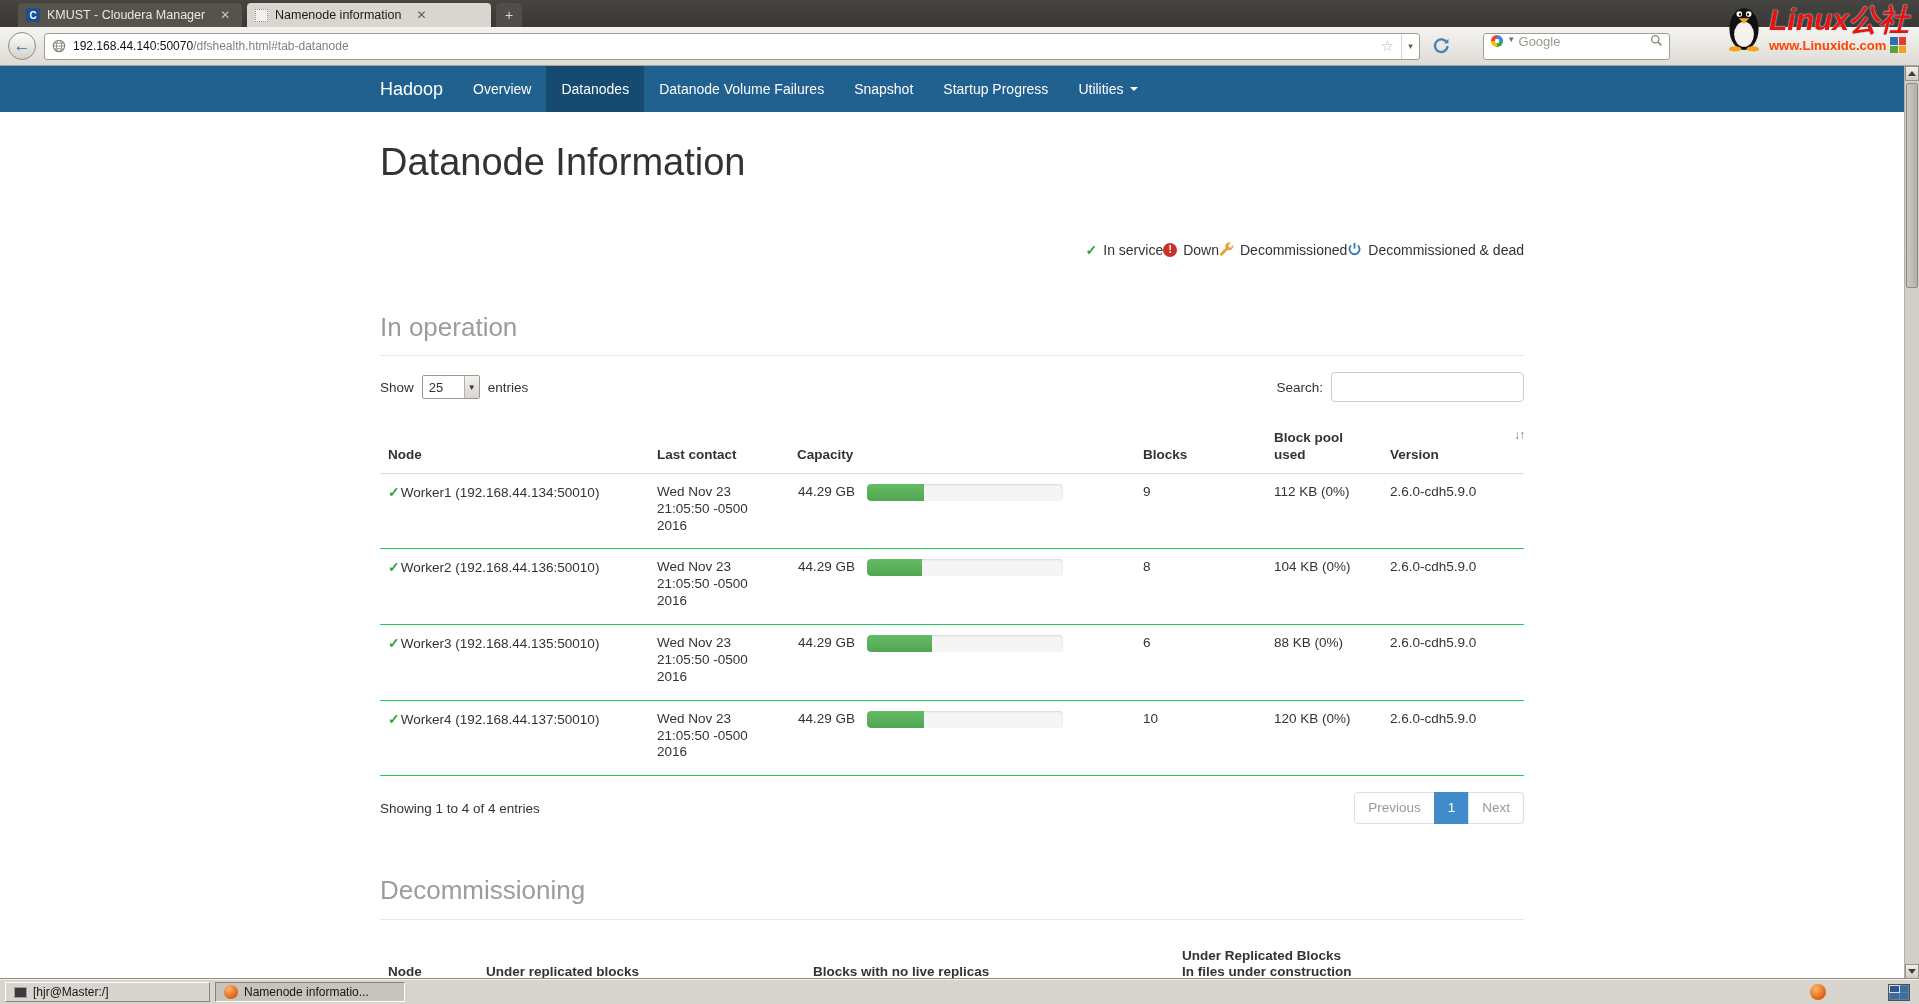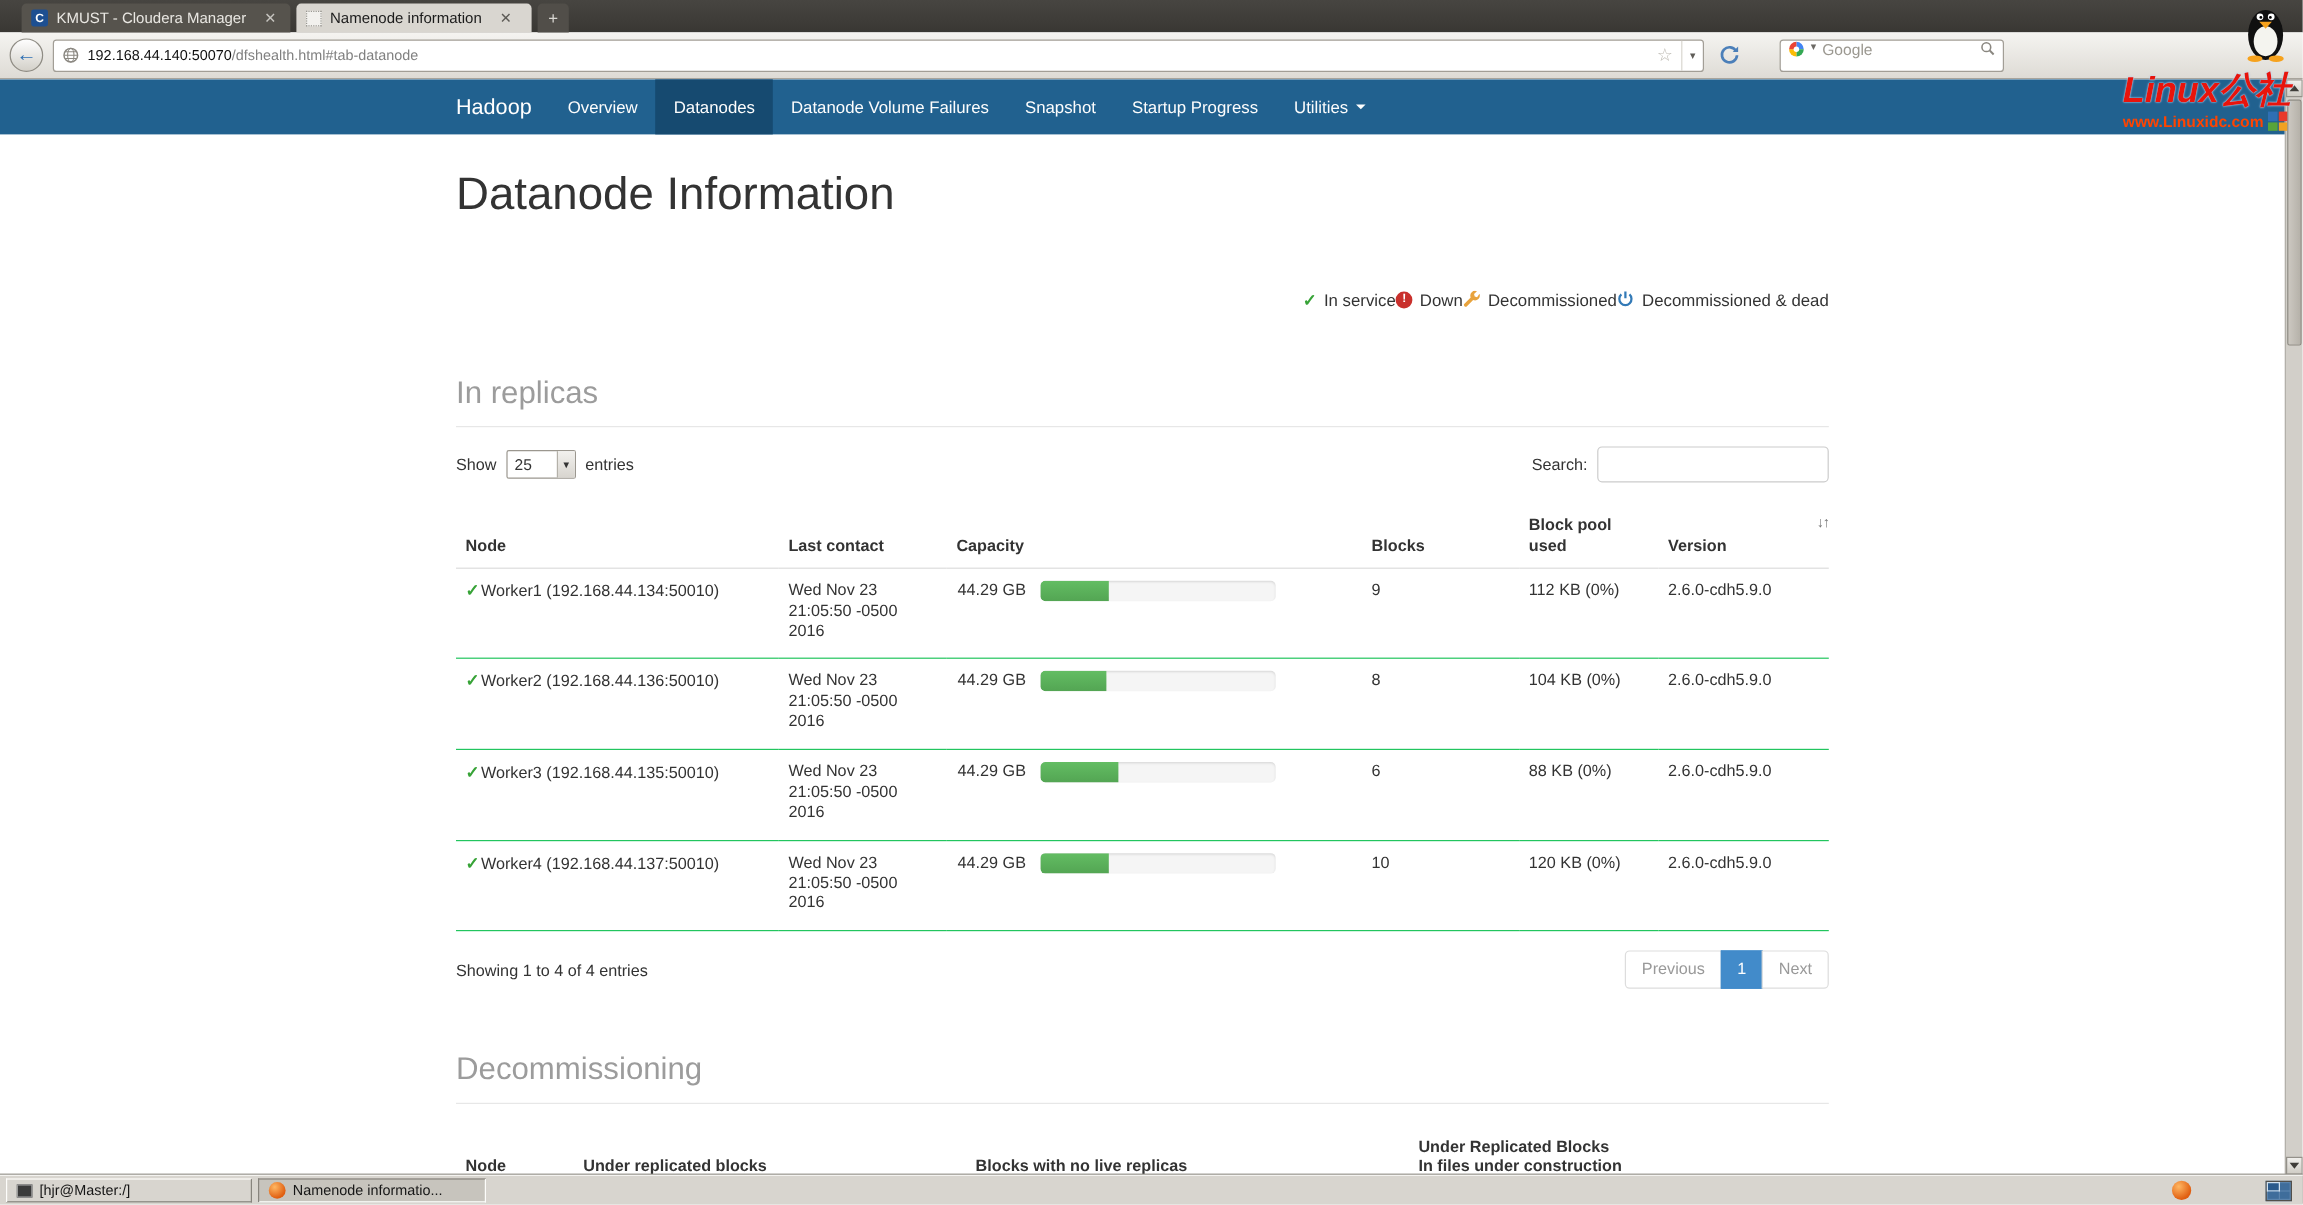--- a/index.html
+++ b/index.html
@@ -70,21 +70,21 @@
   .searchbox {
     width:187px; height:27px; background:#fff; border:1px solid #a29e96; border-radius:3px;
     display:flex; padding:0 6px; gap:5px; flex:none; margin-left:21px;
   }
   .search-caret { color:#6b6964; font-size:9px; }
   .search-caret::before { content:"\25BE"; }
   .search-placeholder { flex:1; color:#9b9890; font-size:13px; }
   .mag-icon { display:flex; }
 
   
-  .watermark { position:absolute; top:2px; right:10px; display:flex; gap:4px; z-index:50; align-items:flex-end;flex-direction:column; }
+  .watermark { position:absolute; top:2px; right:10px; display:flex; gap:4px; z-index:50; align-items:center; }
   .wm-text { display:flex; flex-direction:column; align-items:flex-start; }
   .wm-title { font-size:30px; font-weight:bold; color:#e8140c; line-height:1; text-shadow:0 0 2px #9cc3ea, 0 0 1px #fff; font-style:italic; }
   .wm-sub-row { display:flex; align-items:center; gap:4px; margin-top:2px; }
   .wm-site { font-size:13px; font-weight:bold; color:#ff4400; }
   .wm-grid { width:16px; height:16px; display:grid; grid-template-columns:1fr 1fr; grid-template-rows:1fr 1fr; gap:1px; }
   .wm-grid i:nth-child(1){background:#2f6fb4;} .wm-grid i:nth-child(2){background:#e8392b;}
   .wm-grid i:nth-child(3){background:#58a43a;} .wm-grid i:nth-child(4){background:#f1a122;}
 
   
   .viewport { position:relative; height:913px; background:#fff; overflow:hidden; }
@@ -202,21 +202,21 @@
 </style>
 </head>
 <body>
 
 <div class="tabbar">
   <div class="tab inactive" style="width:224px">
     <span class="favicon-cloudera">C</span>
     <span class="tab-label">KMUST - Cloudera Manager</span>
     <span class="tab-close">✕</span>
   </div>
-  <div class="tab active" style="width:196px">
+  <div class="tab active" style="width:244px">
     <span class="favicon-page"></span>
     <span class="tab-label">Namenode information</span>
     <span class="tab-close">✕</span>
   </div>
   <div class="newtab-btn">+</div>
 </div>
 
 <div class="toolbar">
   <div class="back-btn"></div>
   <div class="urlbar">
@@ -328,21 +328,21 @@
           <span style="display:flex">
             <svg width="15" height="15" viewBox="0 0 16 16">
                 <path d="M8 1v6" stroke="#337ab7" stroke-width="2" fill="none"></path>
                 <path d="M4.4 3.6a5.4 5.4 0 1 0 7.2 0" stroke="#337ab7" stroke-width="2" fill="none"></path>
               </svg>
           </span>
           <span>Decommissioned &amp; dead</span>
         </span>
       </div>
 
-      <h2 class="section-heading">In replicas</h2>
+      <h2 class="section-heading">In operation</h2>
       <hr class="section-rule">
 
       <div class="controls-row">
         <div class="show-group">
           <span>Show</span>
           <span class="page-size-select">
             <span class="page-size-value">25</span>
             <span class="select-arrow"></span>
           </span>
           <span>entries</span>

